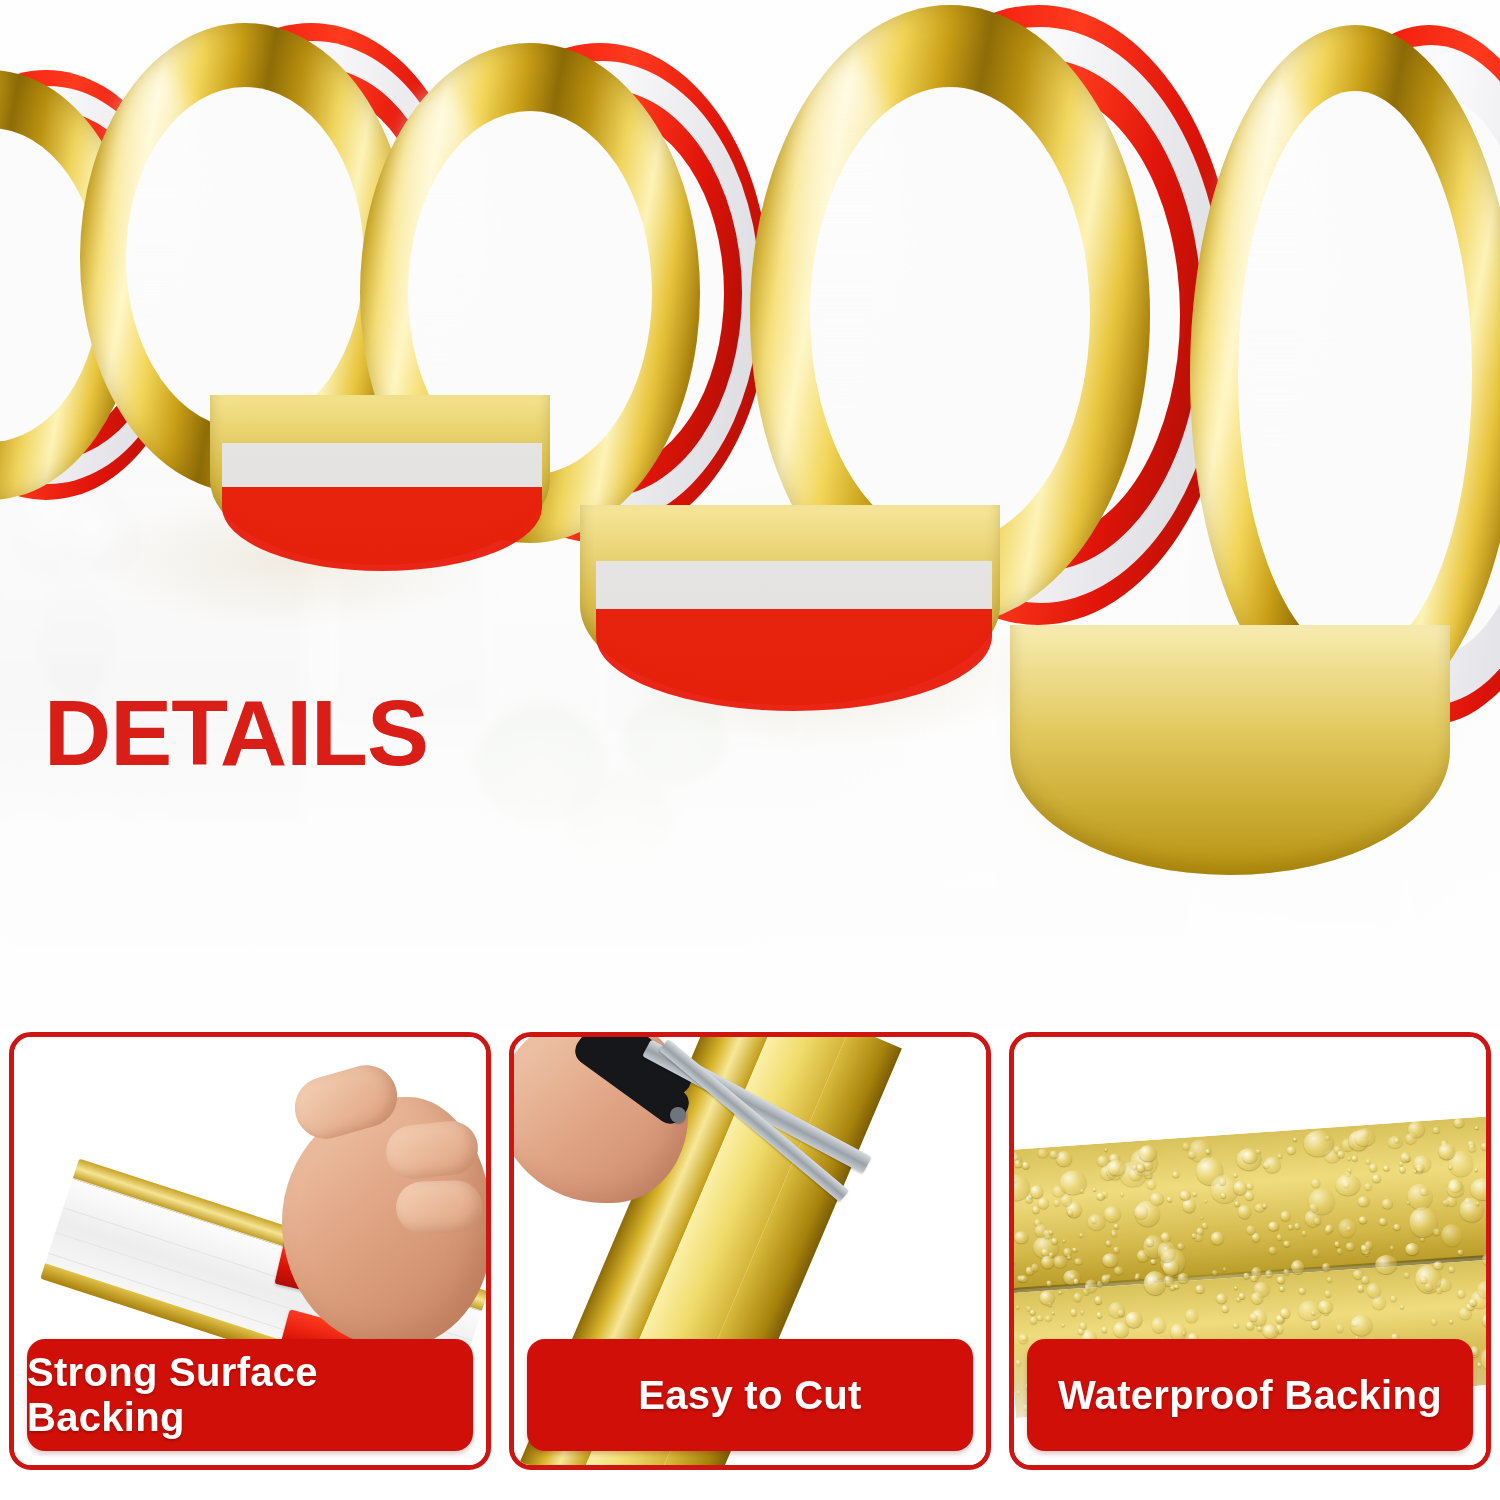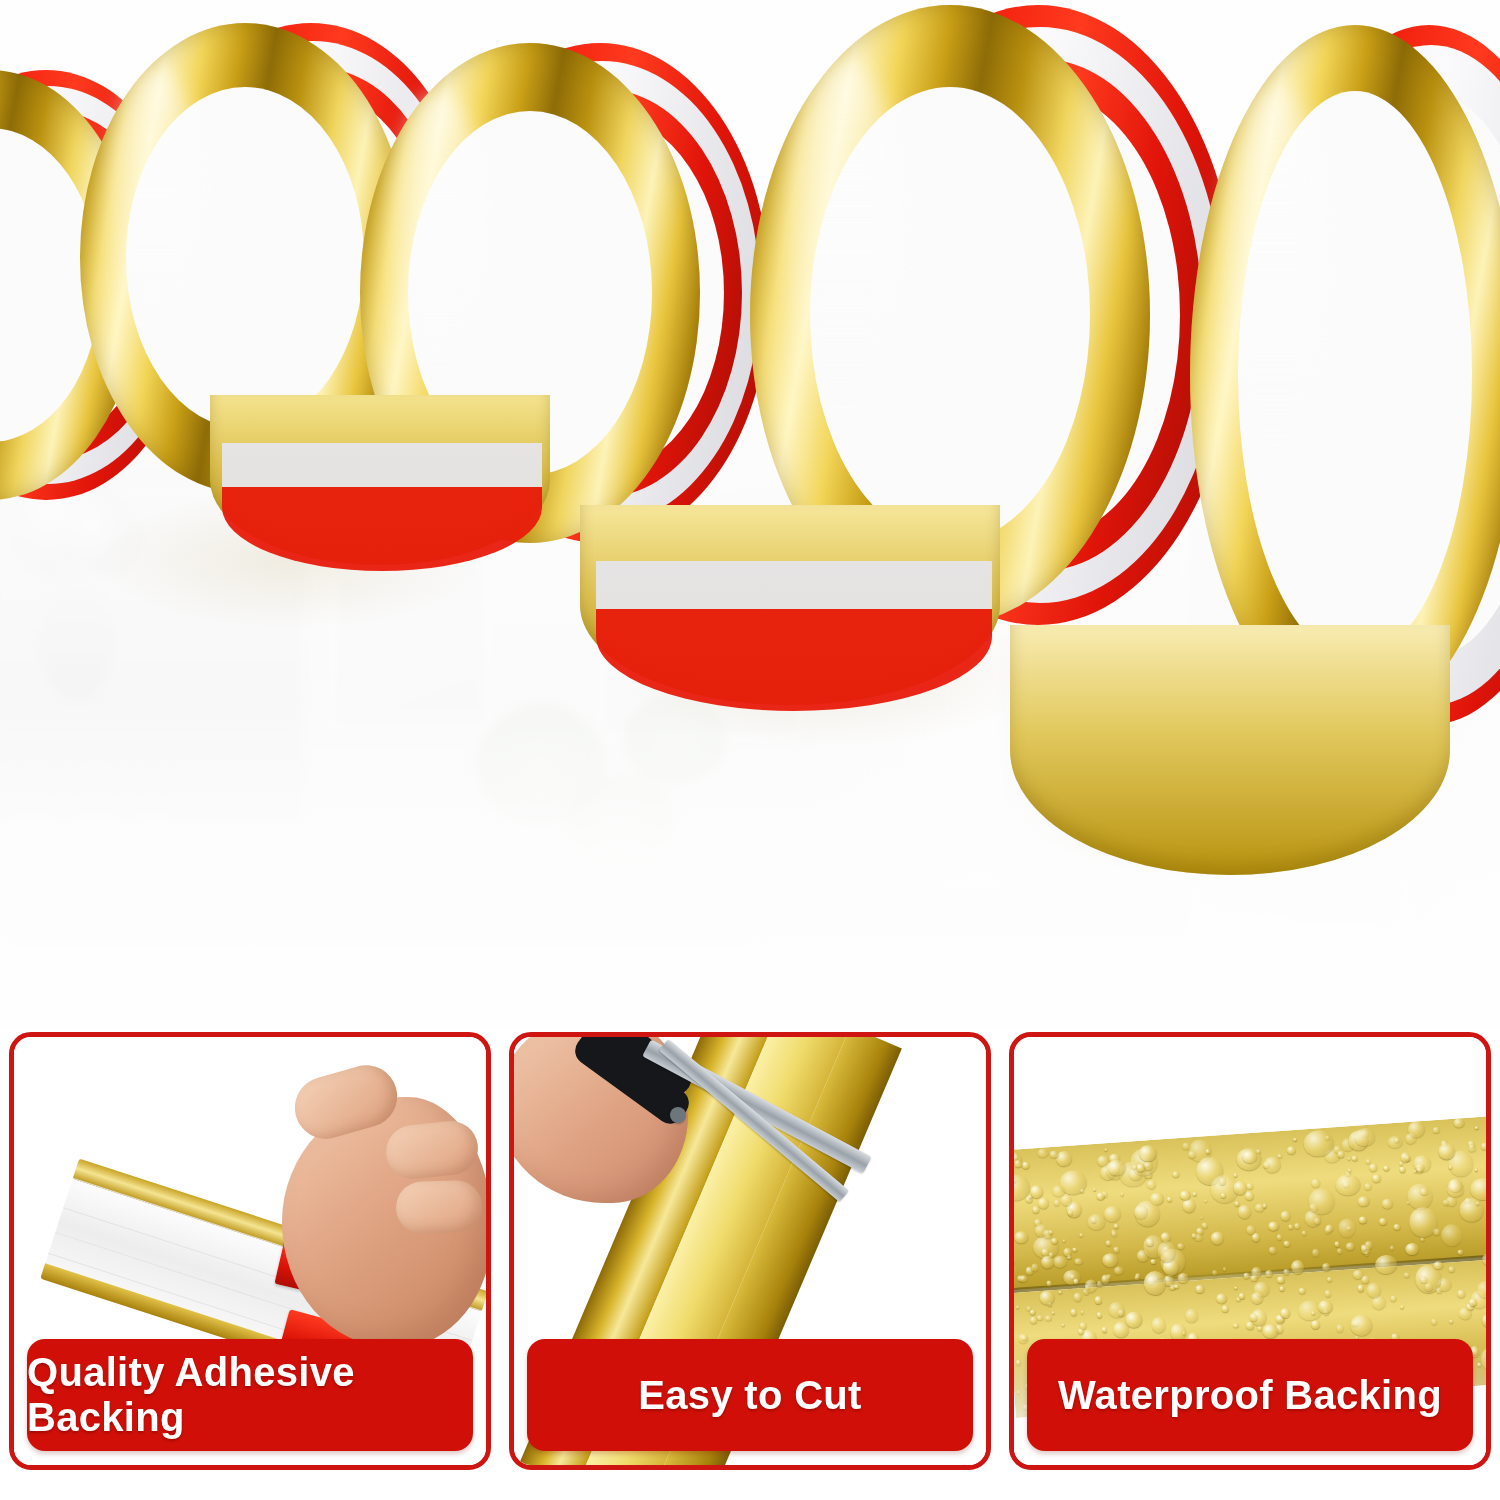--- a/index.html
+++ b/index.html
@@ -241,20 +241,21 @@
            border-radius:0 0 56% 56%;
            background:linear-gradient(180deg,#e5e5ea 0 32%,#e81b0b 32% 100%);opacity:.95;"></div>
 
       <div class="tail" style="left:1050px;top:660px;width:440px;height:250px;
            border-radius:0 0 54% 54%;
            background:linear-gradient(180deg,#f8ecb2,#e2c95f 42%,#b8930f);
            box-shadow:inset 0 -10px 16px rgba(120,90,0,.28);"></div>
     </div>
 
     <div id="headline">
+      <span class="l2">DETAILS</span>
     </div>
   </div>
 
   <div id="panels">
 
     <div class="panel" style="left:9px;">
       <div class="pframe">
         <div class="pmedia">
           <div class="strip1">
             <div class="s1gold"></div>
@@ -266,21 +267,21 @@
             <div class="s1goldb"></div>
             <div class="s1red" style="left:222px;top:6px;width:150px;height:46px;transform:rotate(-5deg);"></div>
             <div class="s1red" style="left:248px;top:74px;width:160px;height:50px;transform:rotate(-3deg);"></div>
           </div>
           <div class="hand1"></div>
           <div class="finger" style="right:88px;top:34px;width:104px;height:62px;transform:rotate(-16deg);"></div>
           <div class="finger" style="right:8px;top:86px;width:92px;height:54px;transform:rotate(-6deg);"></div>
           <div class="finger" style="right:4px;top:144px;width:86px;height:52px;transform:rotate(-2deg);"></div>
         </div>
         <div class="pcap">
-          <span>Quality Adhesive Backing</span>
+          <span>Strong Surface Backing</span>
         </div>
       </div>
     </div>
 
     <div class="panel" style="left:509px;">
       <div class="pframe">
         <div class="pmedia">
           <div class="strip2">
             <div class="s2a"></div>
             <div class="s2b"></div>

